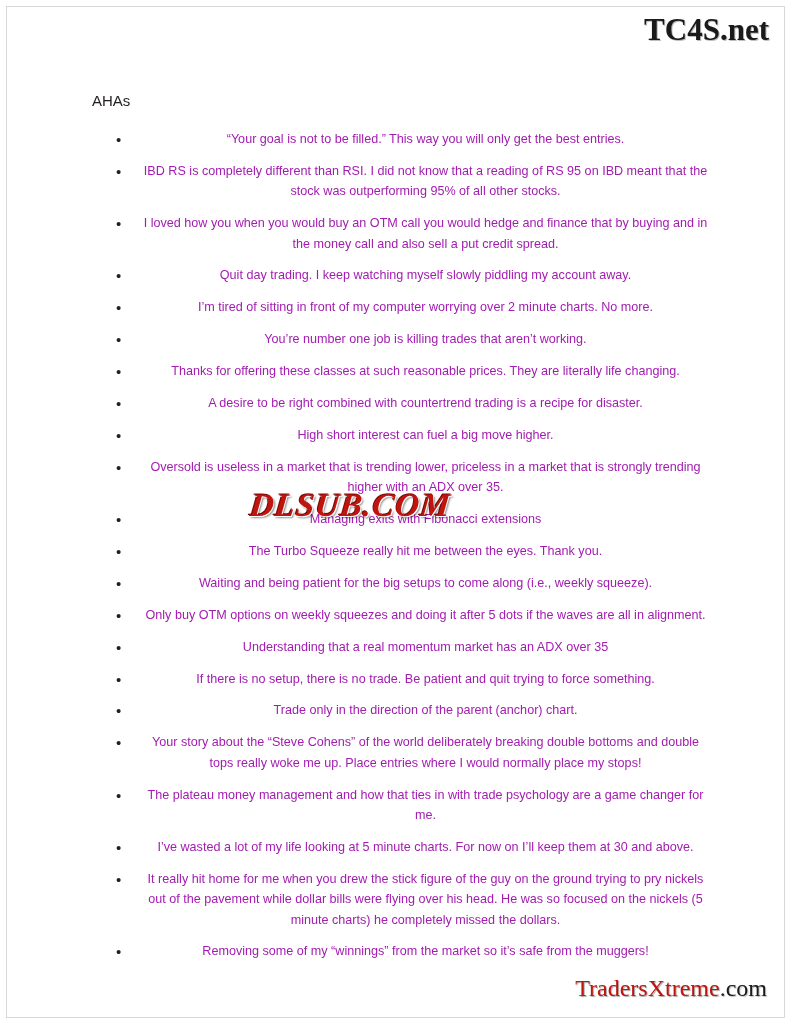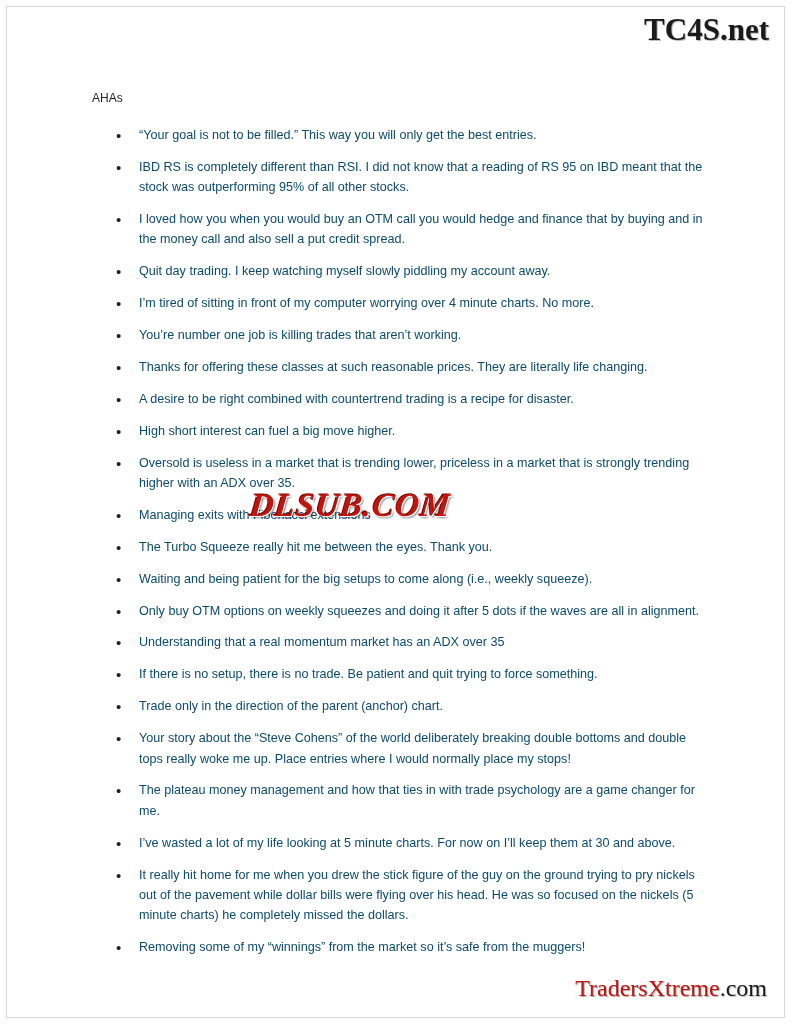--- a/index.html
+++ b/index.html
@@ -41,37 +41,38 @@
   }
 
   
   .doc {
     position: absolute;
     left: 92px;
     top: 90px;
     width: 620px;
   }
   .doc-title {
-    font-size: 12px;
+    font-size: 15px;
     color: #231f20;
     margin-bottom: 18px;
     line-height: 1.4;
   }
   ul.bullets {
     list-style: none;
     margin: 0;
     padding: 0;
   }
   ul.bullets li {
     position: relative;
     padding-left: 47px;
     margin-bottom: 11.5px;
     font-size: 12.6px;
     line-height: 1.62;
-    color: #0c4a6e;
+    color: #a21caf;
+    text-align: center;
   }
   ul.bullets li::before {
     content: "\2022";
     position: absolute;
     left: 24px;
     top: -1px;
     font-size: 15px;
     color: #231f20;
   }
 
@@ -123,21 +124,21 @@
   <div class="brand-top">TC4S.net</div>
 
   <div class="doc">
     <div class="doc-title">AHAs</div>
 
     <ul class="bullets">
       <li>“Your goal is not to be filled.”  This way you will only get the best entries.</li>
       <li>IBD RS is completely different than RSI.  I did not know that a reading of RS 95 on IBD meant that the stock was outperforming 95% of all other stocks.</li>
       <li>I loved how you when you would buy an OTM call you would hedge and finance that by buying and in the money call and also sell a put credit spread.</li>
       <li>Quit day trading.  I keep watching myself slowly piddling my account away.</li>
-      <li>I’m tired of sitting in front of my computer worrying over 4 minute charts.  No more.</li>
+      <li>I’m tired of sitting in front of my computer worrying over 2 minute charts.  No more.</li>
       <li>You’re number one job is killing trades that aren’t working.</li>
       <li>Thanks for offering these classes at such reasonable prices.  They are literally life changing.</li>
       <li>A desire to be right combined with countertrend trading is a recipe for disaster.</li>
       <li>High short interest can fuel a big move higher.</li>
       <li>Oversold is useless in a market that is trending lower, priceless in a market that is strongly trending higher with an ADX over 35.</li>
       <li>Managing exits with Fibonacci extensions</li>
       <li>The Turbo Squeeze really hit me between the eyes.  Thank you.</li>
       <li>Waiting and being patient for the big setups to come along (i.e., weekly squeeze).</li>
       <li>Only buy OTM options on weekly squeezes and doing it after 5 dots if the waves are all in alignment.</li>
       <li>Understanding that a real momentum market has an ADX over 35</li>

